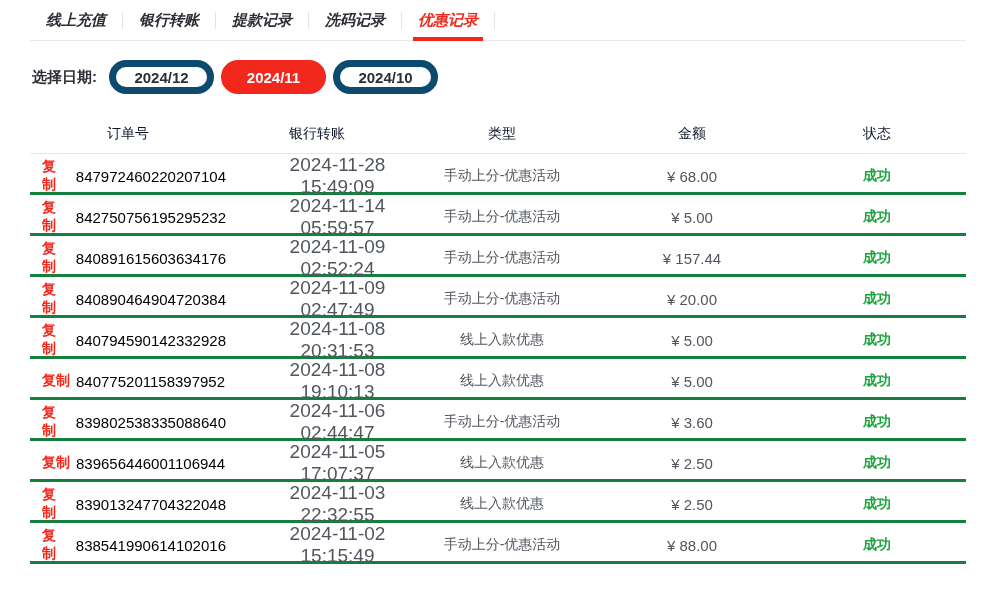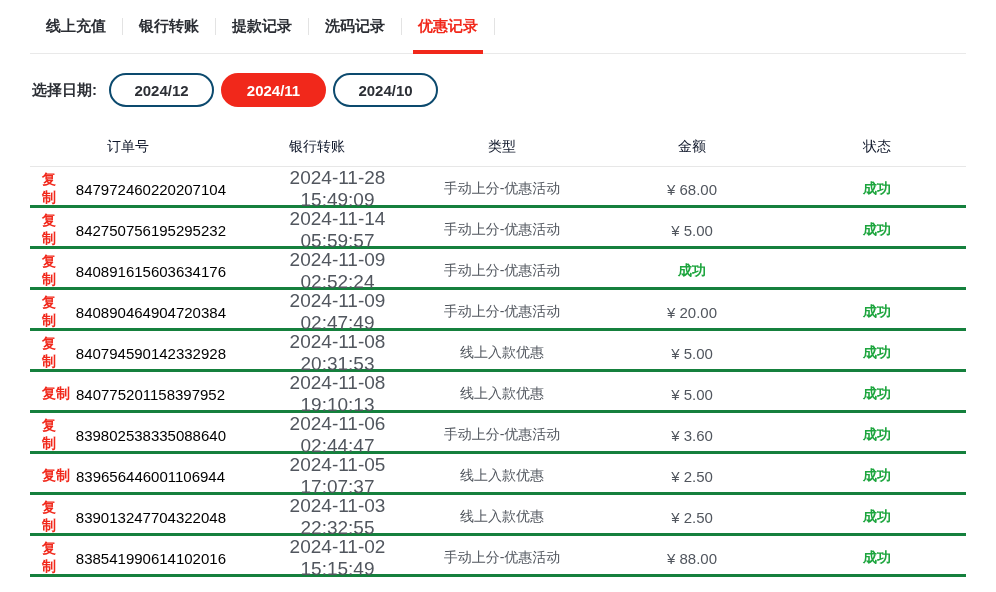--- a/index.html
+++ b/index.html
@@ -5,23 +5,23 @@
   * { margin:0; padding:0; box-sizing:border-box; }
   html,body { background:#fff; }
   body {
     width:996px; height:592px; overflow:hidden;
     font-family:"Liberation Sans","DejaVu Sans",sans-serif;
     color:#2c2f35;
   }
 
   
   .tabs-bar {
-    margin:0 30px; height:54px;
+    margin:0 30px; height:41px;
     border-bottom:1px solid #e9e9e9;
-    display:flex; align-items:stretch;
+    display:flex; align-items:stretch;font-style:italic;
   }
   .tab {
     display:flex; align-items:center;
     padding:0 16px; position:relative;
     font-size:15px; font-weight:700; color:#2b2e34;
     cursor:pointer; white-space:nowrap;
   }
   .tab.active { color:#f1281b; }
   .tab.active::after {
     content:""; position:absolute; left:11px; right:11px; bottom:-1px;
@@ -33,21 +33,21 @@
   }
 
   
   .date-row {
     margin:19px 30px 0 32px; height:34px;
     display:flex; align-items:center;
   }
   .date-label { font-size:15px; font-weight:700; color:#2c2f35; margin-right:5px; }
   .date-btn {
     width:105px; height:34px; margin-left:7px;
-    border:2px solid #0c4a6e; border-radius:17px; background:#fff;
+    border:7px solid #0c4a6e; border-radius:17px; background:#fff;
     display:flex; align-items:center; justify-content:center;
     font-size:15px; font-weight:700; color:#2c2f35; cursor:pointer;
   }
   .date-btn.selected { background:#f1281b; border-color:#f1281b; color:#fff; }
 
   
   .table { margin:20px 30px 0 30px; width:936px; }
   .thead, .trow {
     display:grid;
     grid-template-columns:196px 182px 188px 192px 178px;
@@ -121,20 +121,21 @@
         <div class="td amount">¥ 5.00</div>
         <div class="td status">成功</div>
       </div>
       <div class="trow">
         <div class="td order-cell">
           <span class="copy-link">复制</span>
           <span class="order-no">840891615603634176</span>
         </div>
         <div class="td time">2024-11-09 02:52:24</div>
         <div class="td type">手动上分-优惠活动</div>
+        <div class="td amount">¥ 157.44</div>
         <div class="td status">成功</div>
       </div>
       <div class="trow">
         <div class="td order-cell">
           <span class="copy-link">复制</span>
           <span class="order-no">840890464904720384</span>
         </div>
         <div class="td time">2024-11-09 02:47:49</div>
         <div class="td type">手动上分-优惠活动</div>
         <div class="td amount">¥ 20.00</div>

